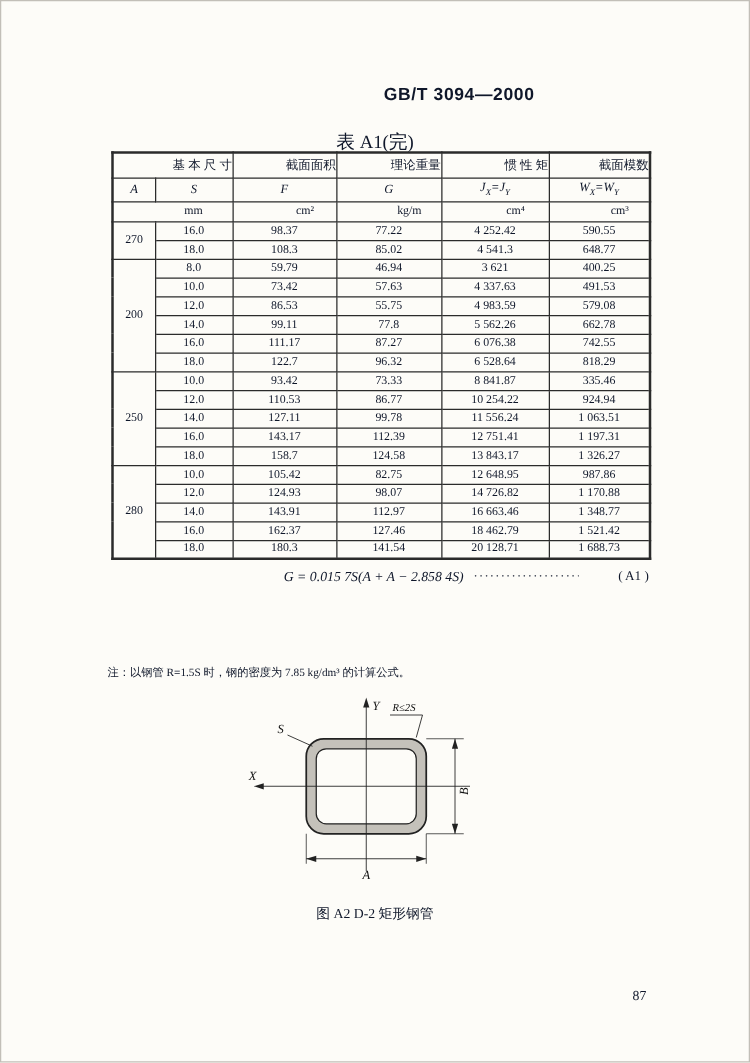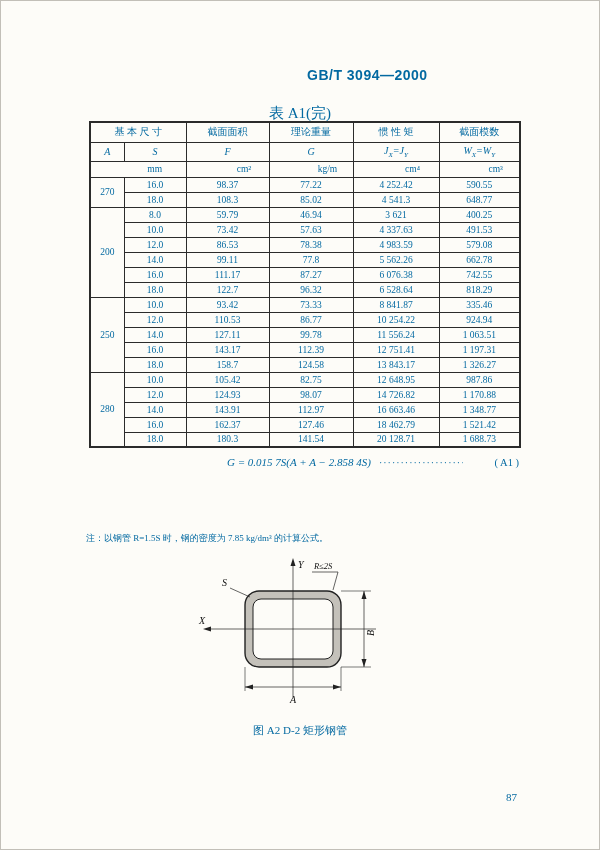--- a/index.html
+++ b/index.html
@@ -1,19 +1,19 @@
 <!DOCTYPE html>
 <html><head>
 <meta charset="utf-8">
 <style>
   * { margin:0; padding:0; box-sizing:border-box; }
   html,body { background:#d8d5cf; }
   .page {
     position:relative; width:600px; height:850px; margin:0 auto;
-    background:#fdfcf8; color:#0369a1; overflow:hidden;
+    background:#fdfcf8; color:#0f172a; overflow:hidden;
     border:1px solid #c2bfb8;
     font-family:"Liberation Serif", serif;
   }
   .doc-number {
     position:absolute; left:306px; top:66px;
     font-family:"Liberation Sans", sans-serif;
     font-weight:bold; font-size:14px; letter-spacing:0.5px;
   }
   .table-title {
     position:absolute; left:0; right:0; top:103px;
@@ -21,29 +21,29 @@
   }
   .dim-table {
     position:absolute; left:88px; top:120px; width:430px;
     border-collapse:collapse; table-layout:fixed;
     font-size:9.5px; border:2px solid #2b2b2b;
   }
   .dim-table th, .dim-table td {
     border:1px solid #2b2b2b; text-align:center; vertical-align:middle;
     padding:0; font-weight:normal; font-family:"Liberation Serif", serif;
   }
-  .dim-table .h1 th { height:20px; font-size:10px; }
+  .dim-table .h1 th { height:20px; font-size:10px;text-align:right; }
   .dim-table .h2 th { height:19px; font-size:10px; }
   .dim-table .h3 th { height:16px; font-size:9.5px;padding-left:33px; }
   .dim-table td { height:15px; }
   .sym { font-style:italic; }
   .dim-table sub { font-size:7px; font-style:italic; }
   .formula-row {
     position:absolute; left:88px; top:455px; width:430px;
-    display:flex; align-items:flex-end; font-size:11px; white-space:nowrap;
+    display:flex; align-items:flex-start; font-size:11px; white-space:nowrap;
   }
   .formula-body { font-style:italic; margin-left:138px; }
   .formula-dots { flex:1; overflow:hidden; letter-spacing:1px; font-size:10px; margin:0 2px 0 8px; }
   .formula-tag { font-size:10.5px;margin-left:30px; }
   .legend { position:absolute; left:88px; top:477px; font-size:10.5px; line-height:17px; }
   .legend-line.indent { margin-left:37px; }
   .legend .sym { font-style:italic; }
   .note-line { position:absolute; left:85px; top:531px; font-size:9px; }
   .figure-wrap { position:absolute; left:197px; top:556px; }
   .fig-label { font-family:"Liberation Serif", serif; font-style:italic; font-size:10px; fill:#111; }
@@ -120,21 +120,21 @@
         <tr>
           <td>10.0</td>
           <td>73.42</td>
           <td>57.63</td>
           <td>4 337.63</td>
           <td>491.53</td>
         </tr>
         <tr>
           <td>12.0</td>
           <td>86.53</td>
-          <td>78.38</td>
+          <td>55.75</td>
           <td>4 983.59</td>
           <td>579.08</td>
         </tr>
         <tr>
           <td>14.0</td>
           <td>99.11</td>
           <td>77.8</td>
           <td>5 562.26</td>
           <td>662.78</td>
         </tr>

